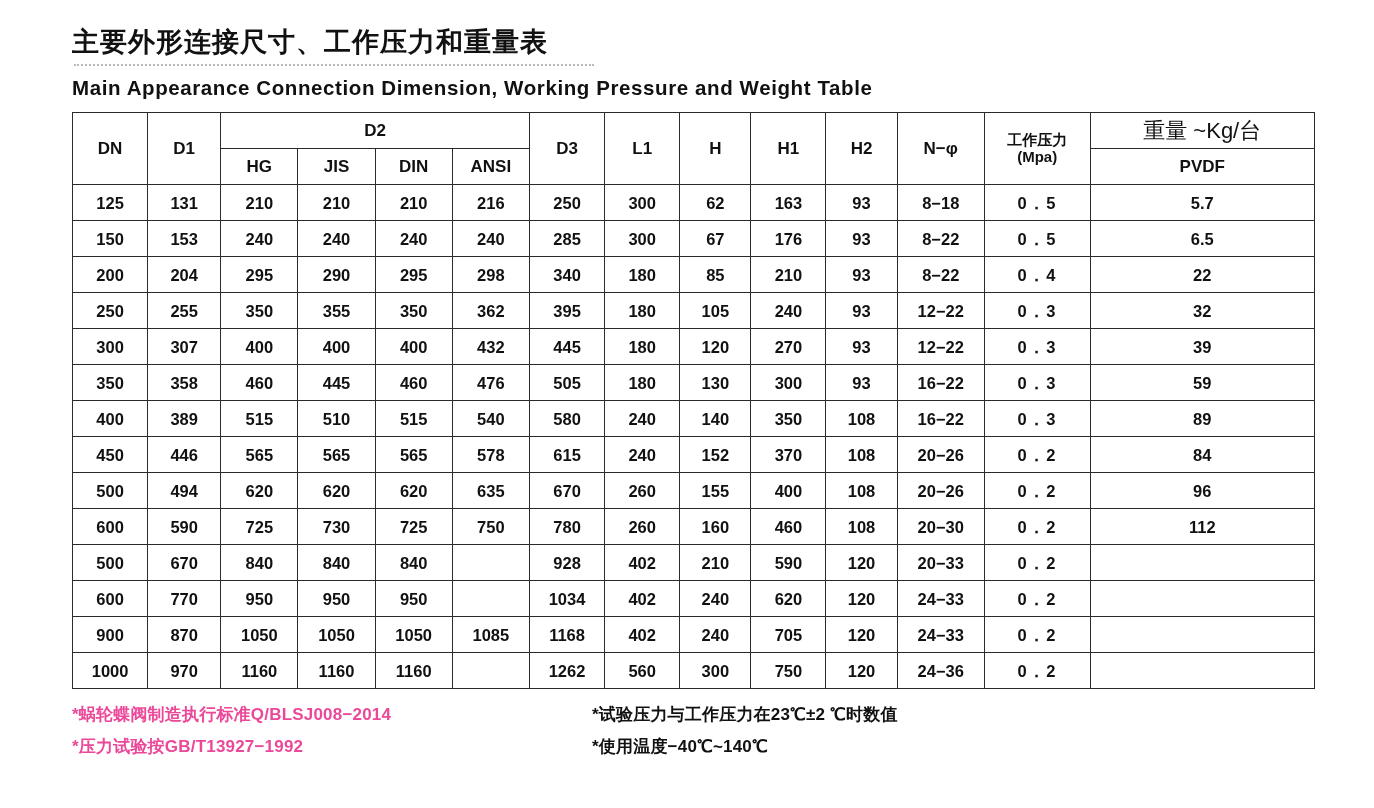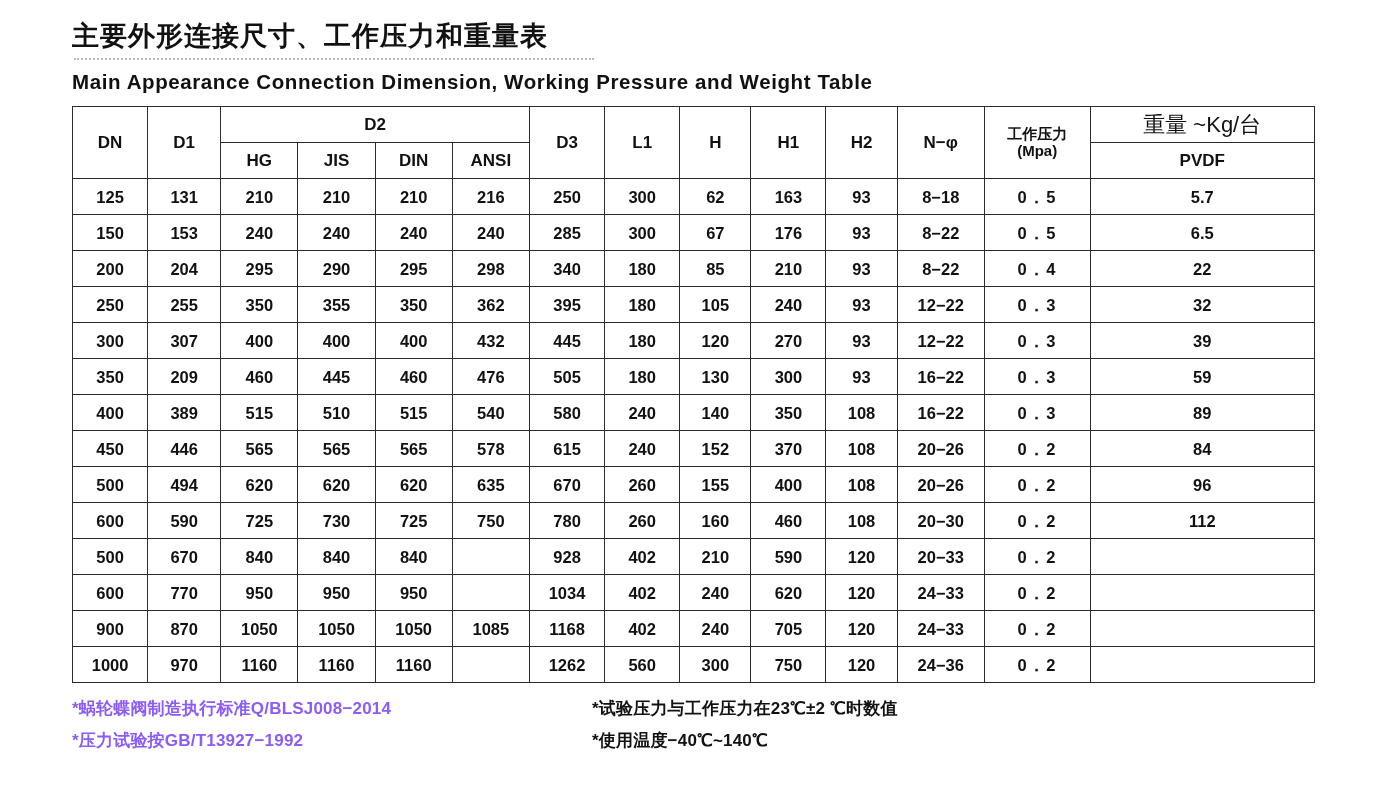--- a/index.html
+++ b/index.html
@@ -12,21 +12,21 @@
     height: 808px;
     font-family: "Liberation Sans", sans-serif;
     color: #1a1a1a;
     -webkit-font-smoothing: antialiased;
   }
   .page {
     position: relative;
     width: 1088px;
     height: 808px;
     box-sizing: border-box;
-    padding: 20px 60px 0 72px;
+    padding: 26px 60px 0 72px;
   }
   .title-cn {
     font-size: 27px;
     font-weight: bold;
     letter-spacing: 1px;
     line-height: 1.2;
     color: #111;
     margin: 0 0 4px 0;
   }
   .title-rule {
@@ -118,21 +118,21 @@
     flex-direction: column;
     gap: 9px;
   }
   .note-row {
     display: flex;
   }
   .note-col-a {
     width: 520px;
     font-size: 17px;
     font-weight: bold;
-    color: #8b5cf6;
+    color: #ec4899;
     letter-spacing: 0.2px;
   }
   .note-col-b {
     font-size: 17px;
     font-weight: bold;
     color: #111;
     letter-spacing: 0.2px;
   }
 </style>
 </head>
@@ -264,21 +264,21 @@
           <td>180</td>
           <td>120</td>
           <td>270</td>
           <td>93</td>
           <td>12−22</td>
           <td class="pressure">0．3</td>
           <td class="weight">39</td>
         </tr>
         <tr>
           <td>350</td>
-          <td>209</td>
+          <td>358</td>
           <td>460</td>
           <td>445</td>
           <td>460</td>
           <td>476</td>
           <td>505</td>
           <td>180</td>
           <td>130</td>
           <td>300</td>
           <td>93</td>
           <td>16−22</td>

